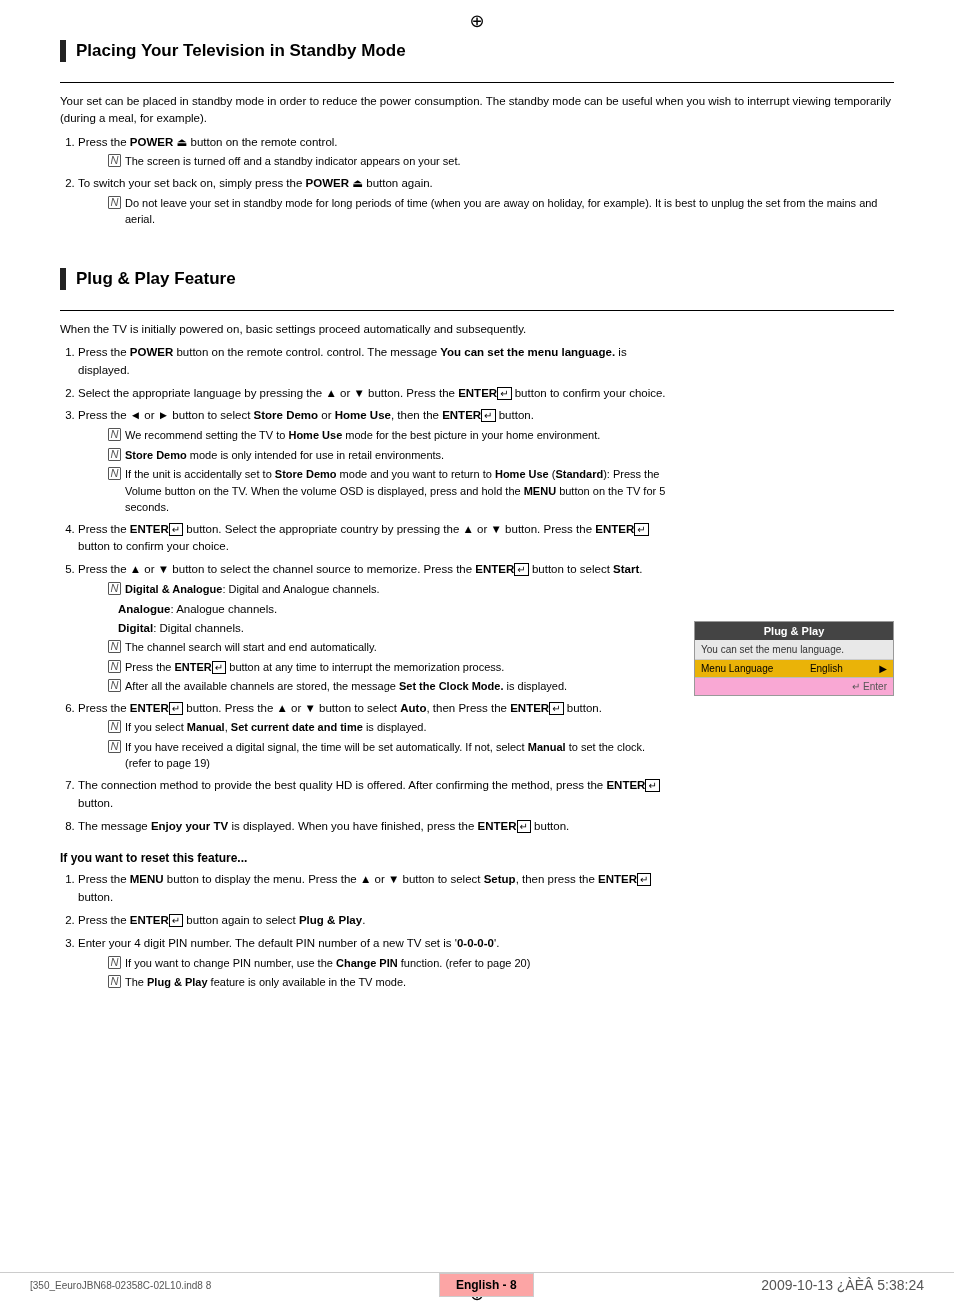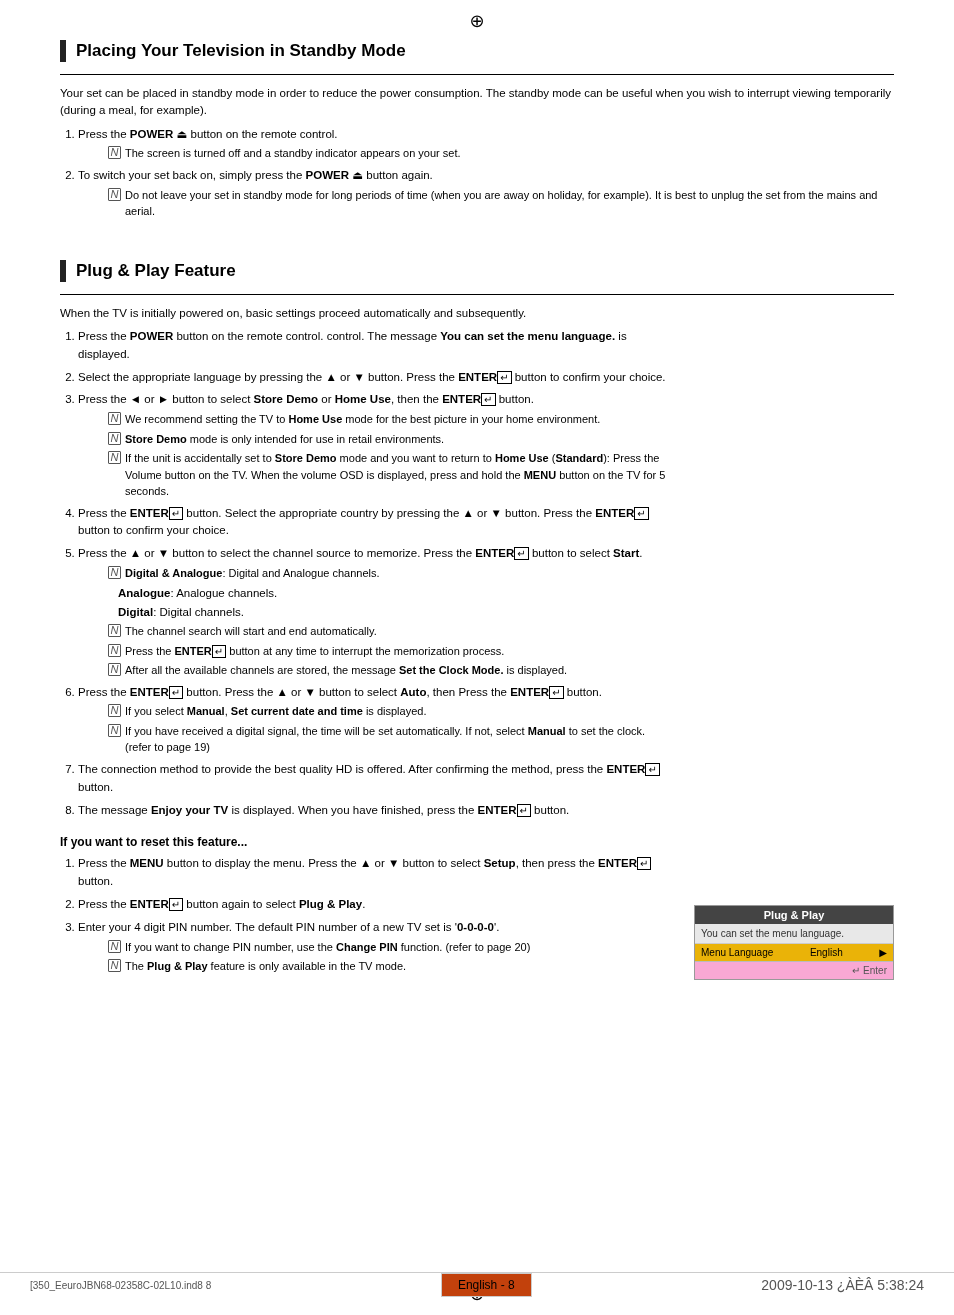--- a/index.html
+++ b/index.html
@@ -27,21 +27,21 @@
       transform: translateX(-50%);
       font-size: 18px;
       color: #000;
     }
     
     .section-heading {
       display: flex;
       align-items: center;
       margin-bottom: 10px;
       border-bottom: 1px solid #000;
-      padding-bottom: 12px;
+      padding-bottom: 20px;
     }
     .section-heading-bar {
       width: 6px;
       height: 22px;
       background: #222;
       margin-right: 10px;
       flex-shrink: 0;
     }
     .section-heading h2 {
       font-size: 17px;
@@ -92,21 +92,21 @@
       line-height: 1.5;
       color: #000;
     }
     b { font-weight: bold; }
     .section1 { margin-bottom: 40px; }
     .section2 { margin-bottom: 20px; }
     
     .plug-play-container {
       display: flex;
       gap: 23px;
-      align-items: flex-end;
+      align-items: center;
     }
     .plug-play-left {
       flex: 1;
     }
     .plug-play-right {
       width: 200px;
       flex-shrink: 0;
     }
     .pp-box {
       border: 1px solid #999;
@@ -170,23 +170,23 @@
       justify-content: space-between;
       padding: 0 30px;
       border-top: 1px solid #ccc;
     }
     .footer-left {
       font-size: 10px;
       color: #555;
     }
     .footer-center {
       font-size: 12px;
-      font-weight: normal;
-      color: #000;
-      background: #c2410c;
+      font-weight: bold;
+      color: #000;
+      background: #fca5a5;
       padding: 4px 16px;
       border: 1px solid #ccc;
     }
     .footer-right {
       font-size: 14px;
       color: #555;
       text-align: center;
     }
     .crosshair-bottom {
       position: absolute;

